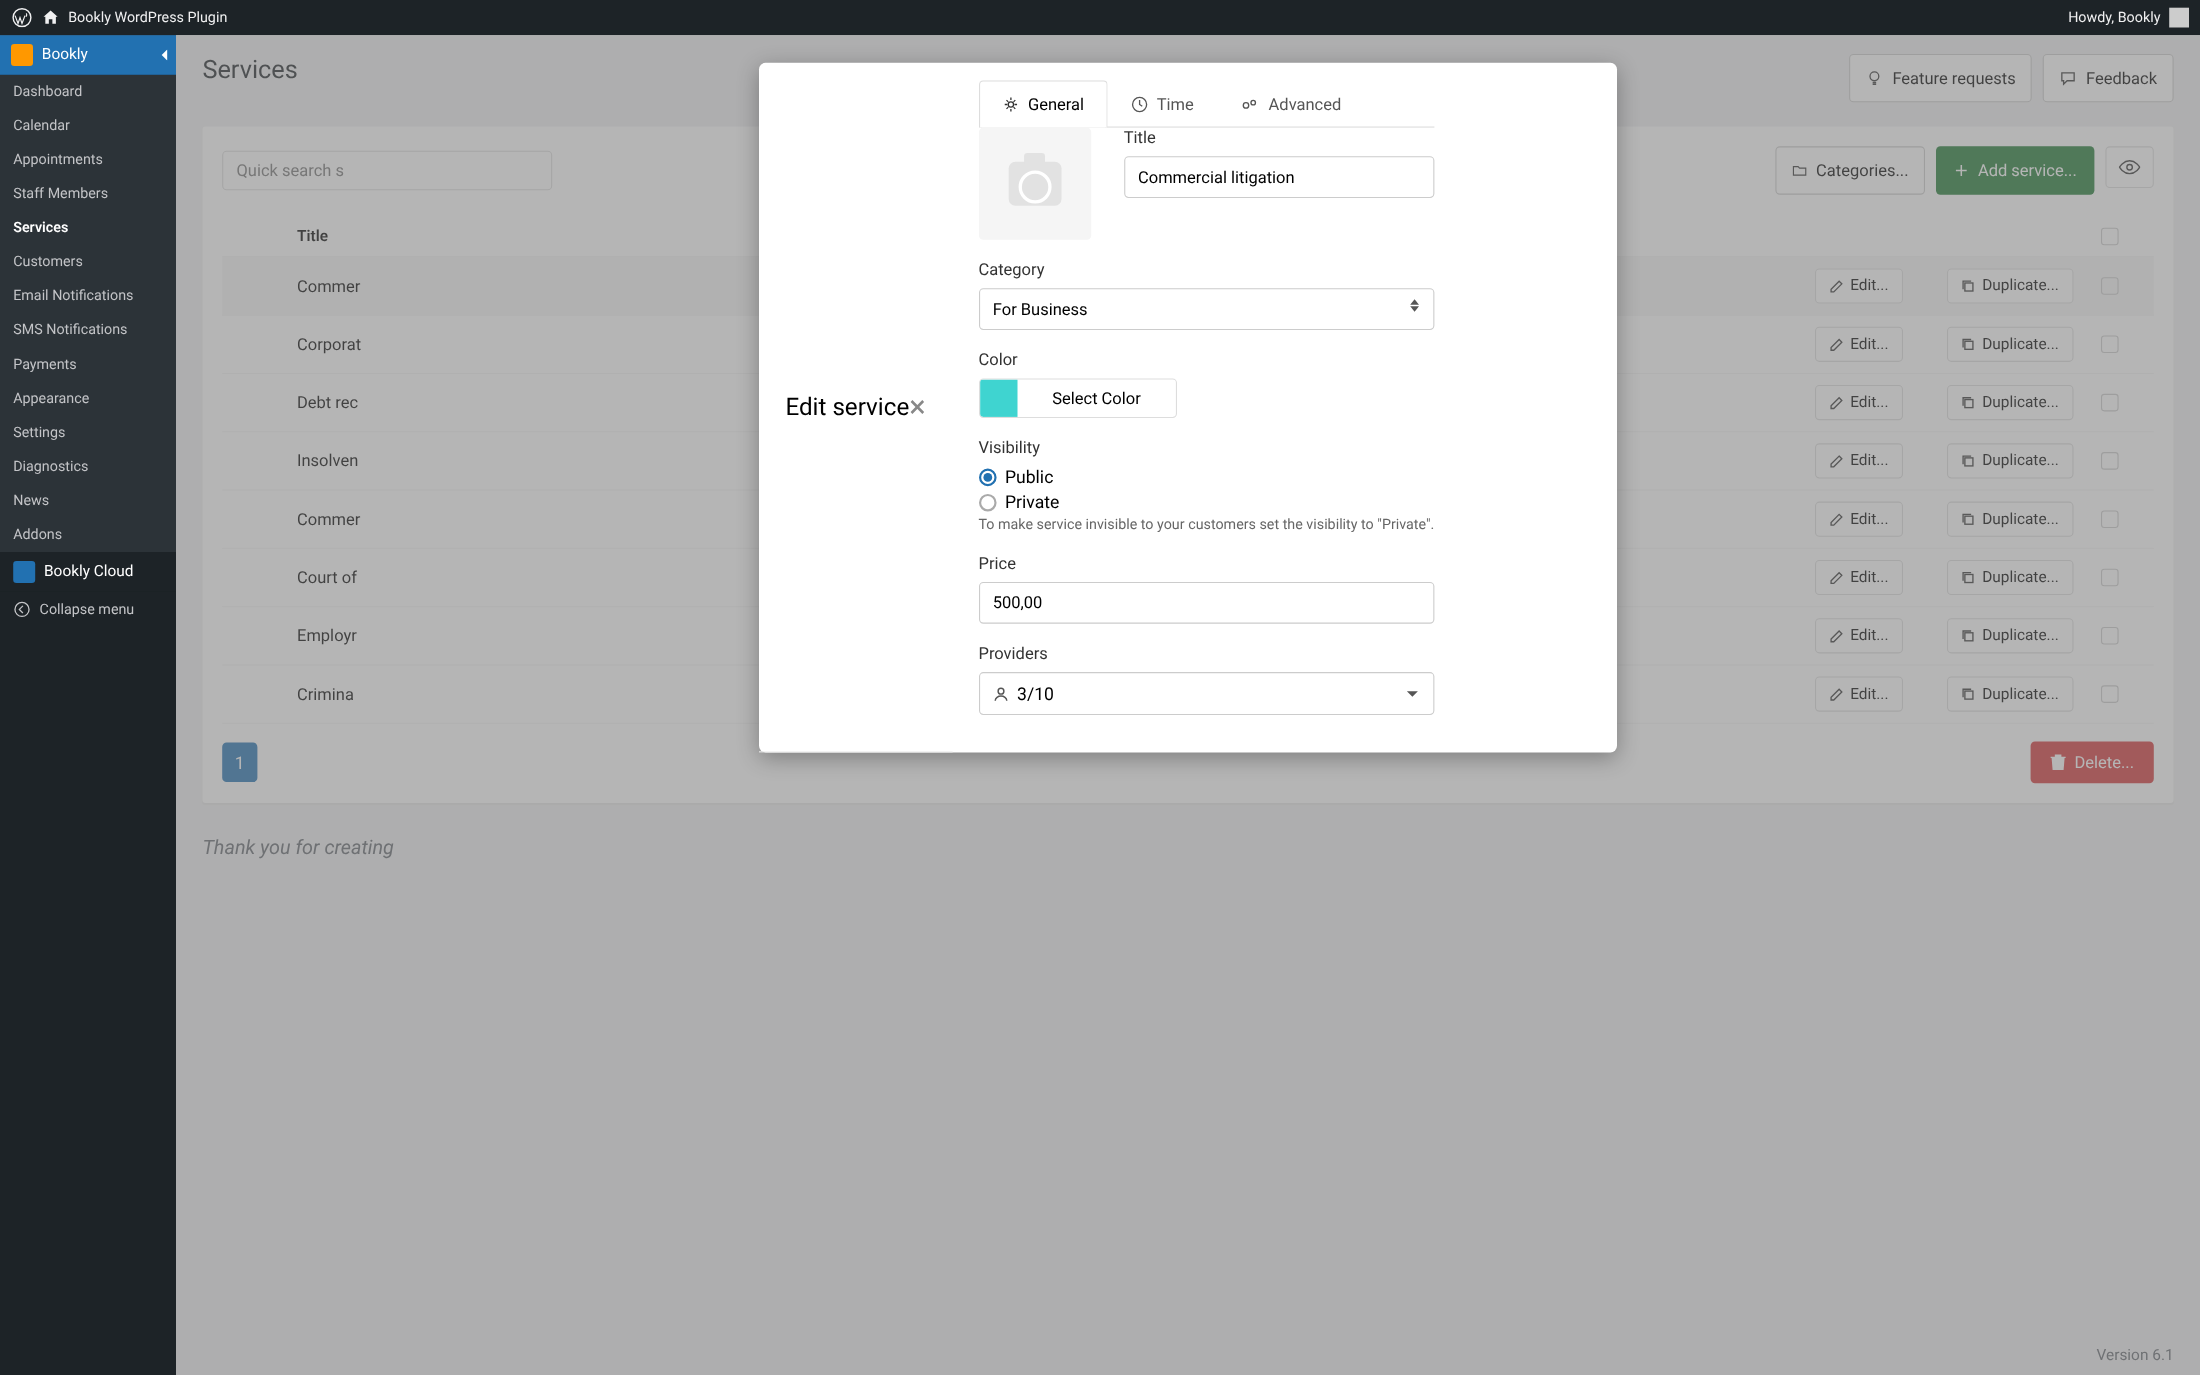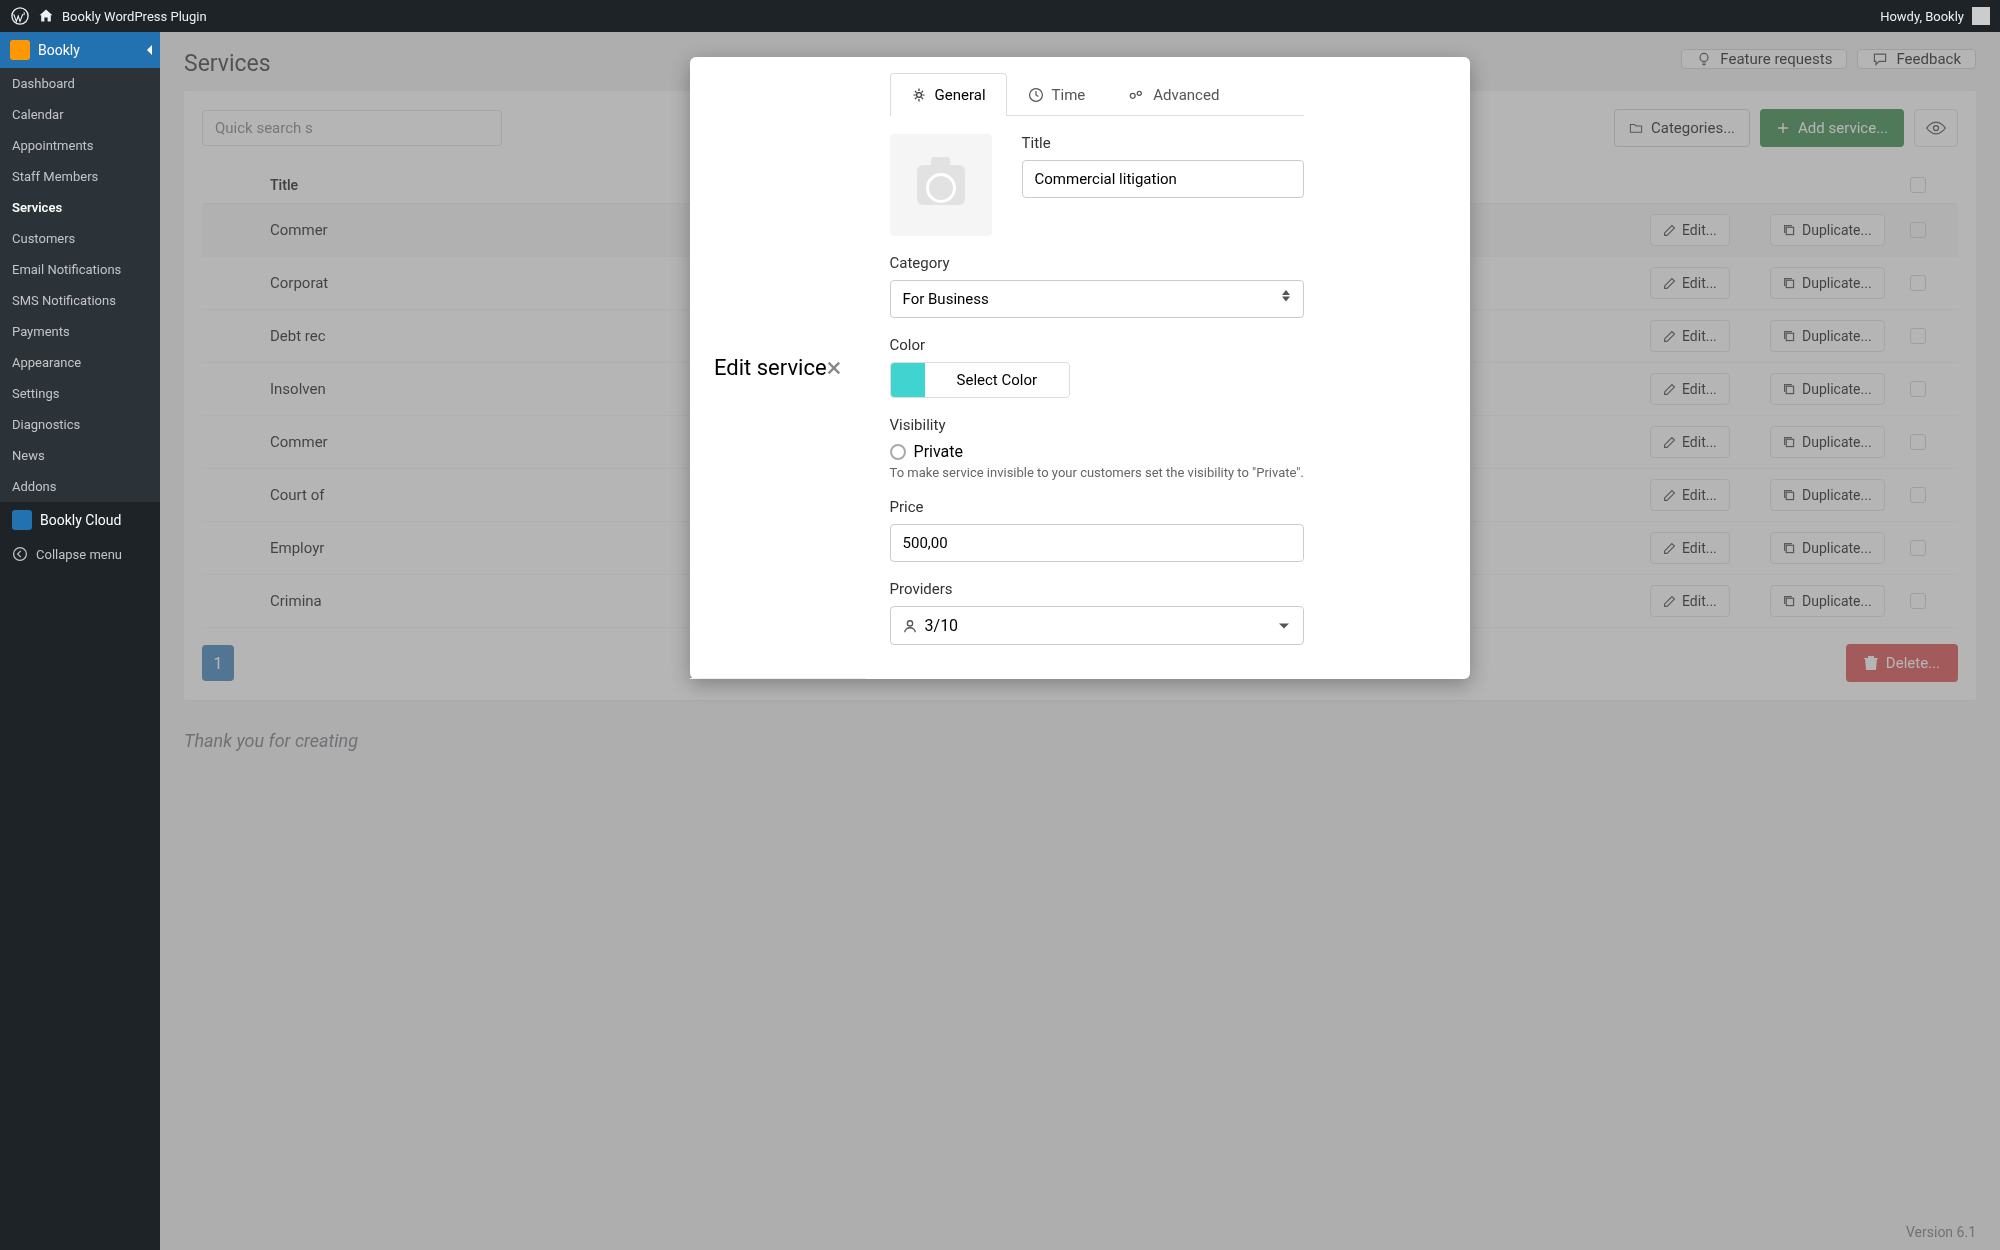--- a/index.html
+++ b/index.html
@@ -23,21 +23,21 @@
 .sidebar li.active { color:#fff; font-weight:600; }
 .sidebar-cloud { background:#1d2327; padding: 8px 12px; display:flex; align-items:center; gap:8px; color:#fff; }
 .cloud-icon { width:20px; height:20px; background:#2271b1; border-radius:3px; display:inline-block; }
 .collapse { background:#1d2327; padding:8px 12px; display:flex; align-items:center; gap:8px; color:#c3c4c7; font-size:13px; }
 
 
 .main { flex:1; position:relative; overflow:hidden; }
 .main-inner { padding: 18px 24px; }
 .page-title { font-size: 23px; font-weight:400; color:#1d2327; }
 .topbar { display:flex; justify-content:flex-end; gap:10px; margin-top:-28px; }
-.btn-outline { border:1px solid #ccc; background:#fff; padding:0 14px; border-radius:4px; display:inline-flex; align-items:center; gap:8px; font-size:15px; }
+.btn-outline { border:1px solid #ccc; background:#fff; padding:12px 14px; border-radius:4px; display:inline-flex; align-items:center; gap:8px; font-size:15px; }
 .panel { background:#fff; margin-top:22px; border-radius:3px; padding:18px; box-shadow:0 1px 1px rgba(0,0,0,.04); }
 .panel-top { display:flex; justify-content:space-between; align-items:center; gap:10px; }
 .search-input { border:1px solid #ddd; border-radius:4px; padding:8px 12px; font-size:15px; width: 300px; color:#888; }
 .panel-actions { display:flex; gap:10px; }
 .btn-green { background:#1f7a33; color:#fff; border:none; padding:10px 16px; border-radius:4px; display:inline-flex; align-items:center; gap:8px; font-size:15px; }
 .btn-eye { border:1px solid #ddd; background:#fff; border-radius:4px; width:44px; height:38px; display:inline-flex; align-items:center; justify-content:center; }
 
 .table { margin-top:20px; }
 .thead { display:grid; grid-template-columns: 60px 1fr 120px 140px 40px; padding:10px 8px; border-bottom:1px solid #eee; font-weight:600; font-size:14px; }
 .trow { display:grid; grid-template-columns: 60px 1fr 120px 140px 40px; padding:10px 8px; border-bottom:1px solid #f4f4f4; align-items:center; font-size:15px; }
@@ -55,21 +55,21 @@
 
 
 .overlay { position:absolute; inset:0; background:rgba(120,120,120,0.55); z-index:10; }
 
 
 .modal { position:absolute; top:25px; left:50%; transform:translateX(-50%); width: 780px; background:#fff; border-radius:6px; z-index:20; box-shadow:0 5px 20px rgba(0,0,0,.3); max-height: calc(100% - 30px); display:flex; flex-direction:row; }
 .modal-header { display:flex; justify-content:space-between; align-items:center; padding:20px 24px; border-bottom:1px solid #eee; }
 .modal-title { font-size:22px; font-weight:400; }
 .modal-close { font-size:28px; color:#888; cursor:pointer; line-height:1; }
 .modal-body { padding: 16px 24px; overflow-y:auto; }
-.tabs { display:flex; border-bottom:1px solid #ddd; margin-bottom:18px; }
+.tabs { display:flex; border-bottom:1px solid #ddd; margin-bottom:0; }
 .tab { padding:12px 20px; display:flex; align-items:center; gap:8px; color:#555; border:1px solid transparent; border-bottom:none; border-radius:4px 4px 0 0; margin-bottom:-1px; cursor:pointer; font-size:15px; }
 .tab.active { border-color:#ddd; background:#fff; color:#000; }
 .form-row { margin-bottom:18px; }
 .form-row.first { display:flex; gap:30px; }
 .thumb { width:102px; height:102px; background:#f5f5f5; border-radius:4px; display:flex; align-items:center; justify-content:center; }
 .camera { width:48px; height:40px; background:#e2e2e2; border-radius:6px; position:relative; }
 .camera::before { content:''; position:absolute; top:-8px; left:30%; width:40%; height:10px; background:#e2e2e2; border-radius:3px 3px 0 0; }
 .camera::after { content:''; position:absolute; top:8px; left:50%; transform:translateX(-50%); width:24px; height:24px; border:3px solid #fff; border-radius:50%; }
 .form-field { flex:1; }
 .form-label { display:block; margin-bottom:8px; font-size:15px; color:#333; }
@@ -428,20 +428,24 @@
           <label class="form-label">Color</label>
           <div class="color-pick">
             <div class="color-swatch"></div>
             <div class="color-label">Select Color</div>
           </div>
         </div>
 
         <div class="form-row">
           <label class="form-label">Visibility</label>
           <div class="radio-row">
+            <span class="radio checked"></span>
+            <span>Public</span>
+          </div>
+          <div class="radio-row">
             <span class="radio unchecked"></span>
             <span>Private</span>
           </div>
           <div class="help-text">To make service invisible to your customers set the visibility to "Private".</div>
         </div>
 
         <div class="form-row">
           <label class="form-label">Price</label>
           <input class="form-input" value="500,00" style="">
         </div>

